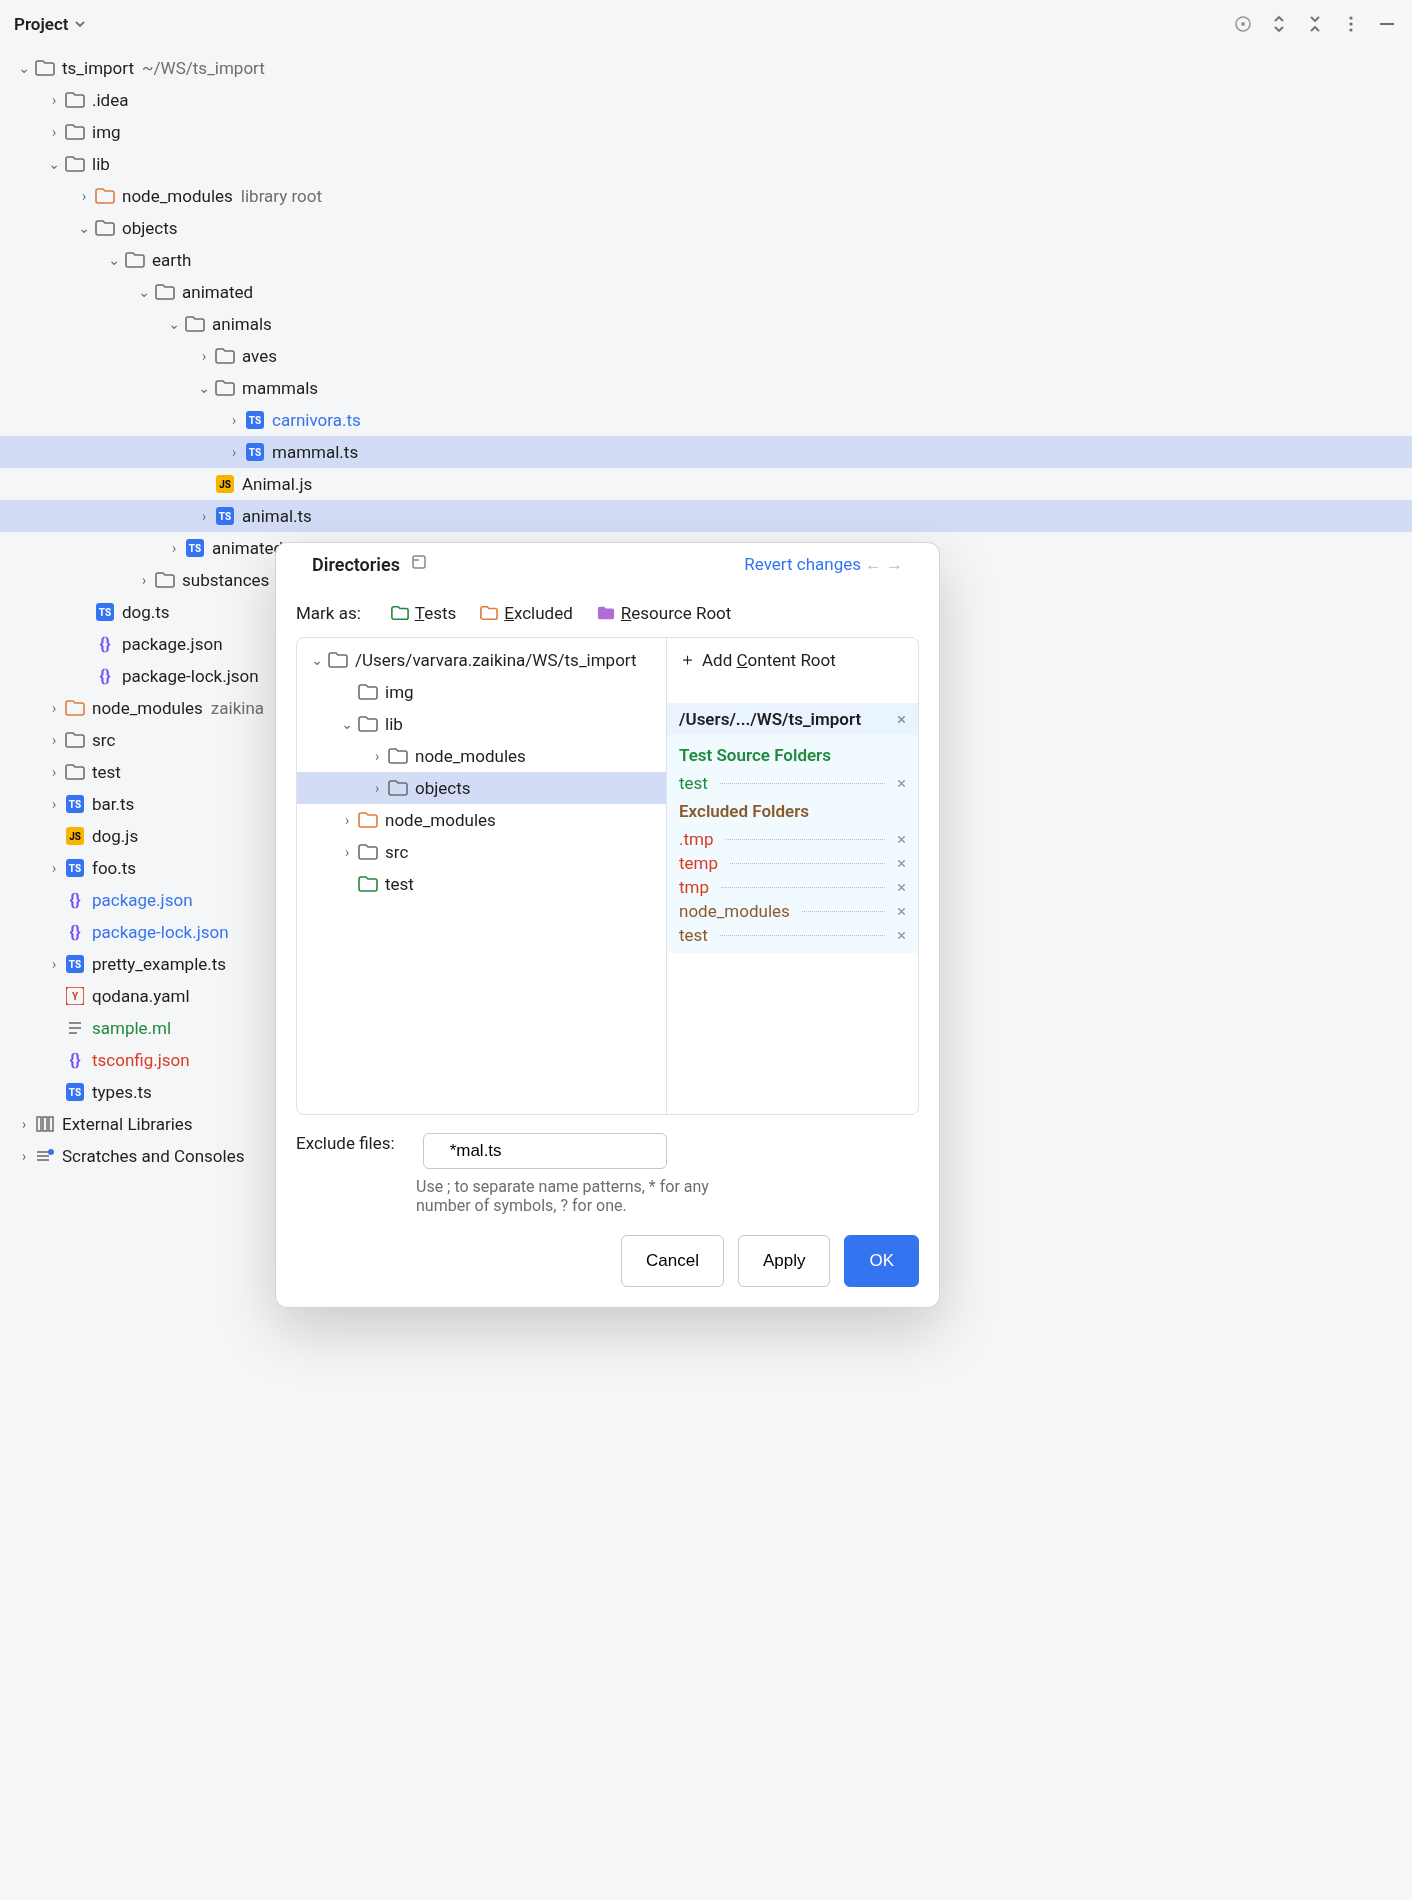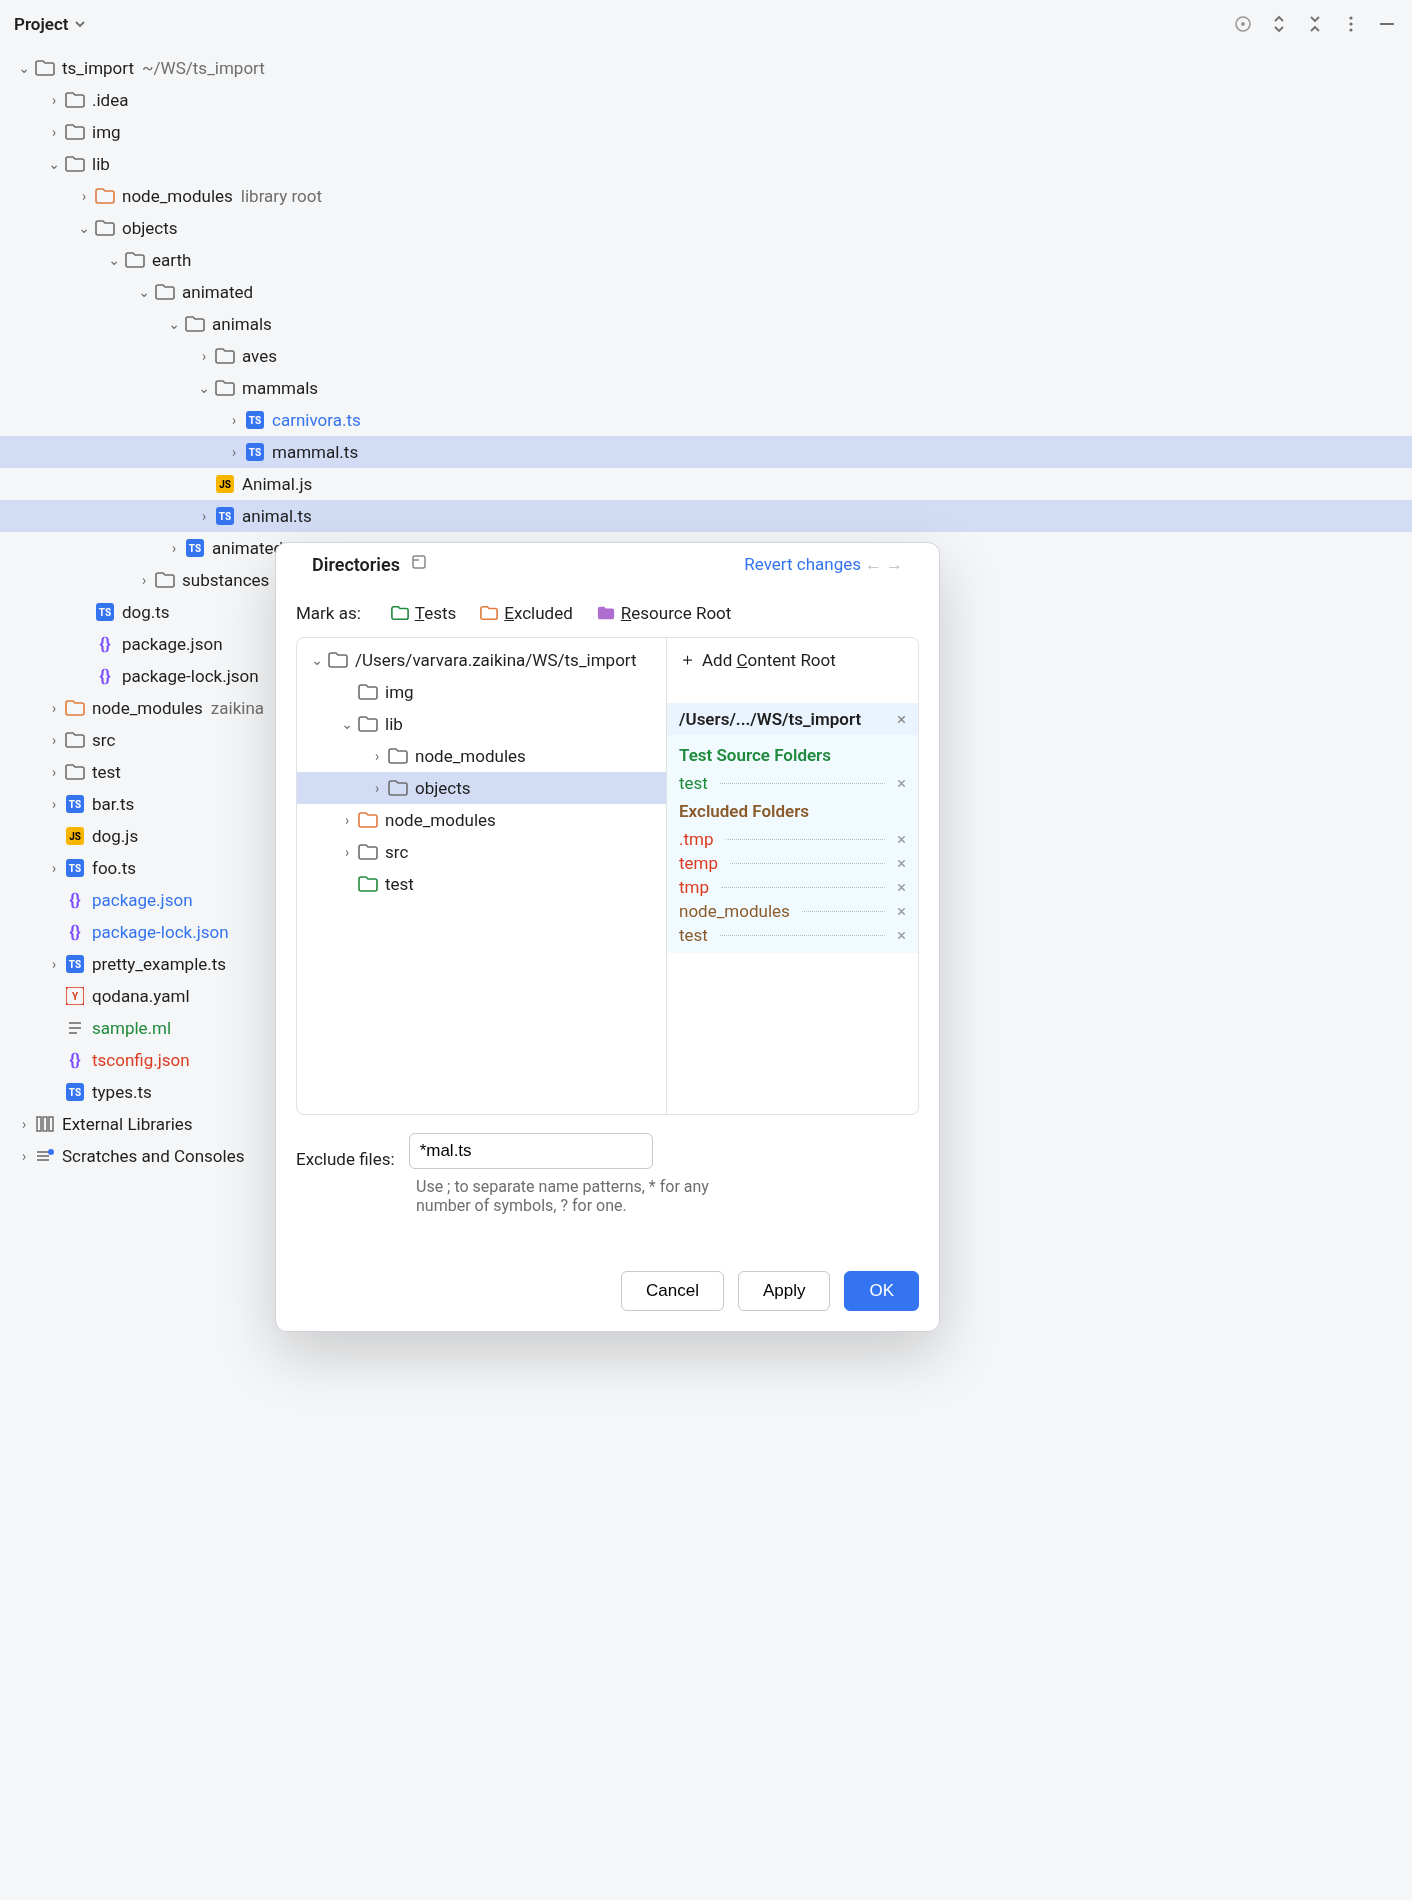--- a/index.html
+++ b/index.html
@@ -130,30 +130,30 @@
   .folder-section .hdr.brown{color:var(--brown);}
   .folder-row { display:flex; align-items:center; padding:2px 12px; gap:6px;}
   .folder-row .nm { flex:0; }
   .folder-row .line { flex:1; border-bottom:1px dotted #bbb; margin:0 6px; height:0;}
   .folder-row .x { color:#999; cursor:pointer;}
   .folder-row .nm.red { color:var(--red);}
   .folder-row .nm.brown { color:var(--brown);}
   .folder-row .nm.green { color:var(--green);}
 
   .exclude-row {
-    display:flex; align-items:flex-end; gap:14px;
+    display:flex; align-items:flex-start; gap:28px;
     padding: 18px 20px 4px;
   }
   .exclude-row input {
-    width: 244px; height:36px; border:1px solid #c4c8cf; border-radius:6px; padding:0 10px; font-size:17px;
+    width: 244px; height:36px; border:1px solid #c4c8cf; border-radius:6px; padding:0 26px; font-size:17px;
   }
   .hint { color:#6e6e6e; font-size:16px; padding:4px 20px 0 140px; max-width:480px;}
 
   .btn-row { display:flex; justify-content:flex-end; gap:14px; padding:20px; }
-  .btn { height:40px; padding:4px 24px; border-radius:6px; border:1px solid #c4c8cf; background:#fff; font-size:17px; cursor:pointer;margin-top:36px;}
+  .btn { height:52px; padding:4px 24px; border-radius:6px; border:1px solid #c4c8cf; background:#fff; font-size:17px; cursor:pointer;}
   .btn.primary { background: var(--accent); color:#fff; border-color: var(--accent);}
 
   
   .folder-svg { width:20px;height:16px;}
 </style>
 </head>
 <body>
 
 <div class="header">
   <div class="header-left">

